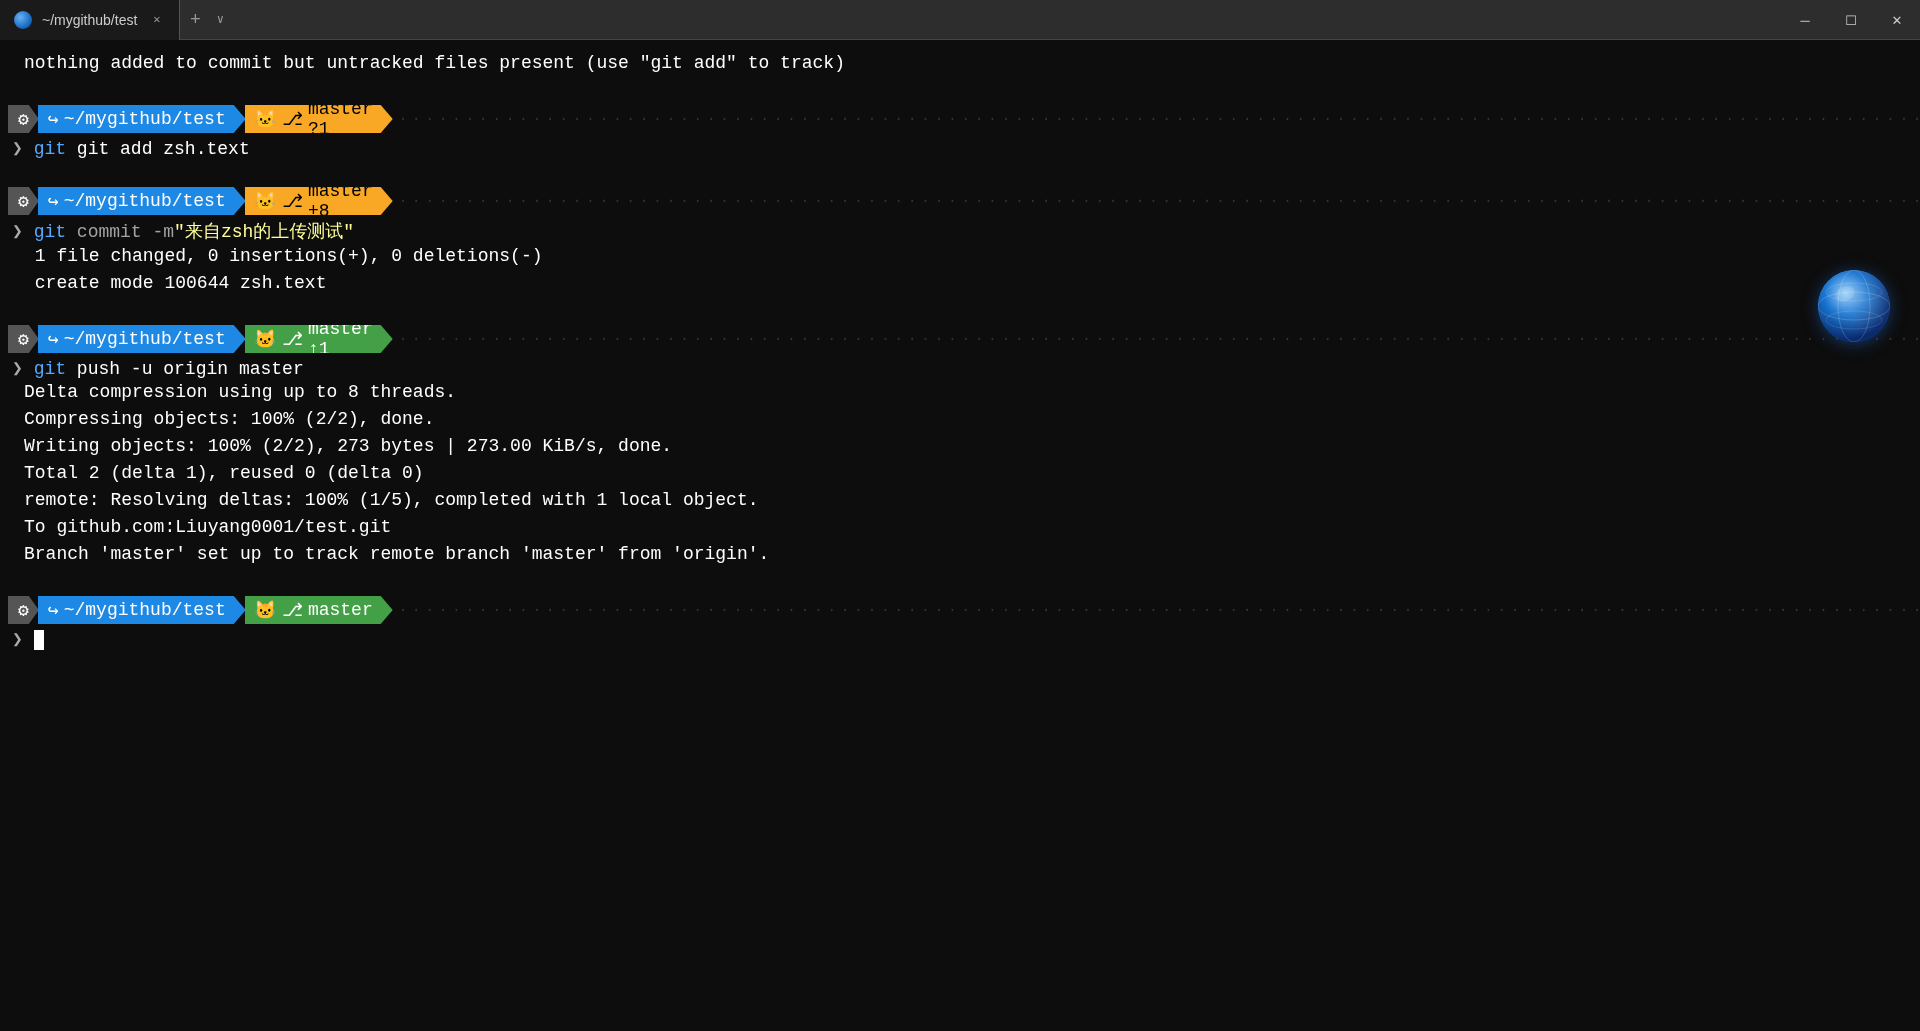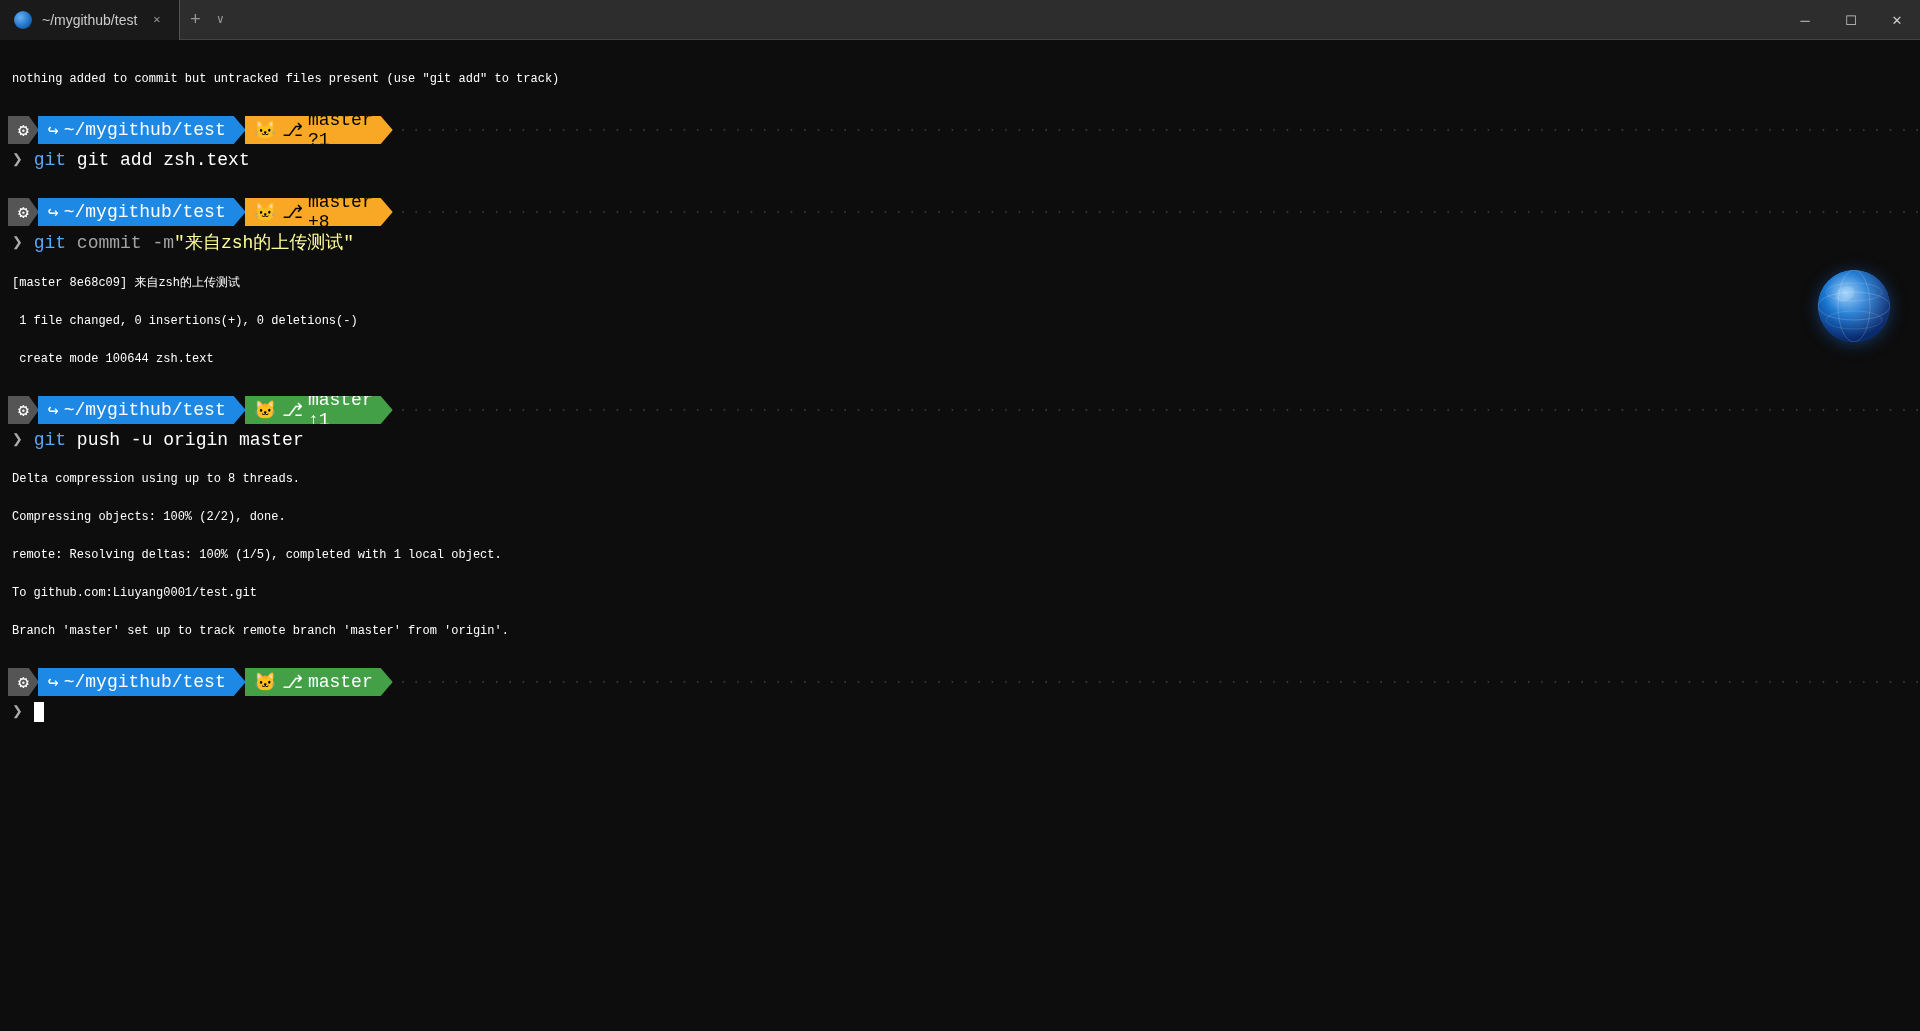--- a/index.html
+++ b/index.html
@@ -94,25 +94,24 @@
     
     .terminal {
       background: #0d0d0d;
       padding: 10px 0 0 0;
       height: calc(1031px - 40px);
       overflow: hidden;
       position: relative;
     }
 
     .line {
-      padding: 0 12px;
+      padding: 0 24px;
       line-height: 1.5;
       white-space: pre;
-      font-size: 12px;
-      margin-top: 20px;
+      font-size: 18px;
     }
 
     .line-blank {
       height: 22px;
     }
 
     
     .prompt-bar {
       display: flex;
       align-items: center;
@@ -278,21 +277,20 @@
     <span class="seg-git" style="background:#f9a825;color:#000;padding:0 20px 0 10px;height:28px;display:inline-flex;align-items:center;margin-left:-1px;clip-path:polygon(0 0,calc(100% - 12px) 0,100% 50%,calc(100% - 12px) 100%,0 100%);">
       <span style="margin-right:5px;">🐱</span>
       <span style="margin-right:5px;">⎇</span>
       <span>master +8</span>
     </span>
     <span class="seg-tail dots-line">·················································································································································································································································································································································································································································································</span>
   </div>
   <div class="cmd-line">
     <span class="cmd-prompt">❯ </span><span style="color:#5af;">git</span><span style="color:#a3a3a3;"> commit -m</span><span style="color:#ff9;">"来自zsh的上传测试"</span>
   </div>
-  <div class="line output-white">[master 8e68c09] 来自zsh的上传测试</div>
   <div class="line output-white"> 1 file changed, 0 insertions(+), 0 deletions(-)</div>
   <div class="line output-white"> create mode 100644 zsh.text</div>
 
   <div class="line-blank"></div>
 
   <div class="prompt-bar" style="padding-left:8px;">
     <span class="seg-icon" style="background:#555;color:#fff;padding:0 10px;height:28px;display:inline-flex;align-items:center;">⚙</span>
     <span class="seg-dir" style="background:#1e88e5;color:#fff;padding:0 20px 0 10px;height:28px;display:inline-flex;align-items:center;margin-left:-1px;clip-path:polygon(0 0,calc(100% - 12px) 0,100% 50%,calc(100% - 12px) 100%,0 100%);">
       <span style="margin-right:5px;">↪</span>
       <span>~/mygithub/test</span>
@@ -302,20 +300,22 @@
       <span style="margin-right:5px;">⎇</span>
       <span>master ↑1</span>
     </span>
     <span class="seg-tail dots-line">·················································································································································································································································································································································································································································································</span>
   </div>
   <div class="cmd-line">
     <span class="cmd-prompt">❯ </span><span style="color:#5af;">git</span><span> push -u origin master</span>
   </div>
   <div class="line output-white">Delta compression using up to 8 threads.</div>
   <div class="line output-white">Compressing objects: 100% (2/2), done.</div>
+  <div class="line output-white">Writing objects: 100% (2/2), 273 bytes | 273.00 KiB/s, done.</div>
+  <div class="line output-white">Total 2 (delta 1), reused 0 (delta 0)</div>
   <div class="line output-white">remote: Resolving deltas: 100% (1/5), completed with 1 local object.</div>
   <div class="line output-white">To github.com:Liuyang0001/test.git</div>
   <div class="line output-white">Branch 'master' set up to track remote branch 'master' from 'origin'.</div>
 
   <div class="line-blank"></div>
 
   <div class="prompt-bar" style="padding-left:8px; position:relative;">
     <span class="seg-icon" style="background:#555;color:#fff;padding:0 10px;height:28px;display:inline-flex;align-items:center;">⚙</span>
     <span class="seg-dir" style="background:#1e88e5;color:#fff;padding:0 20px 0 10px;height:28px;display:inline-flex;align-items:center;margin-left:-1px;clip-path:polygon(0 0,calc(100% - 12px) 0,100% 50%,calc(100% - 12px) 100%,0 100%);">
       <span style="margin-right:5px;">↪</span>

